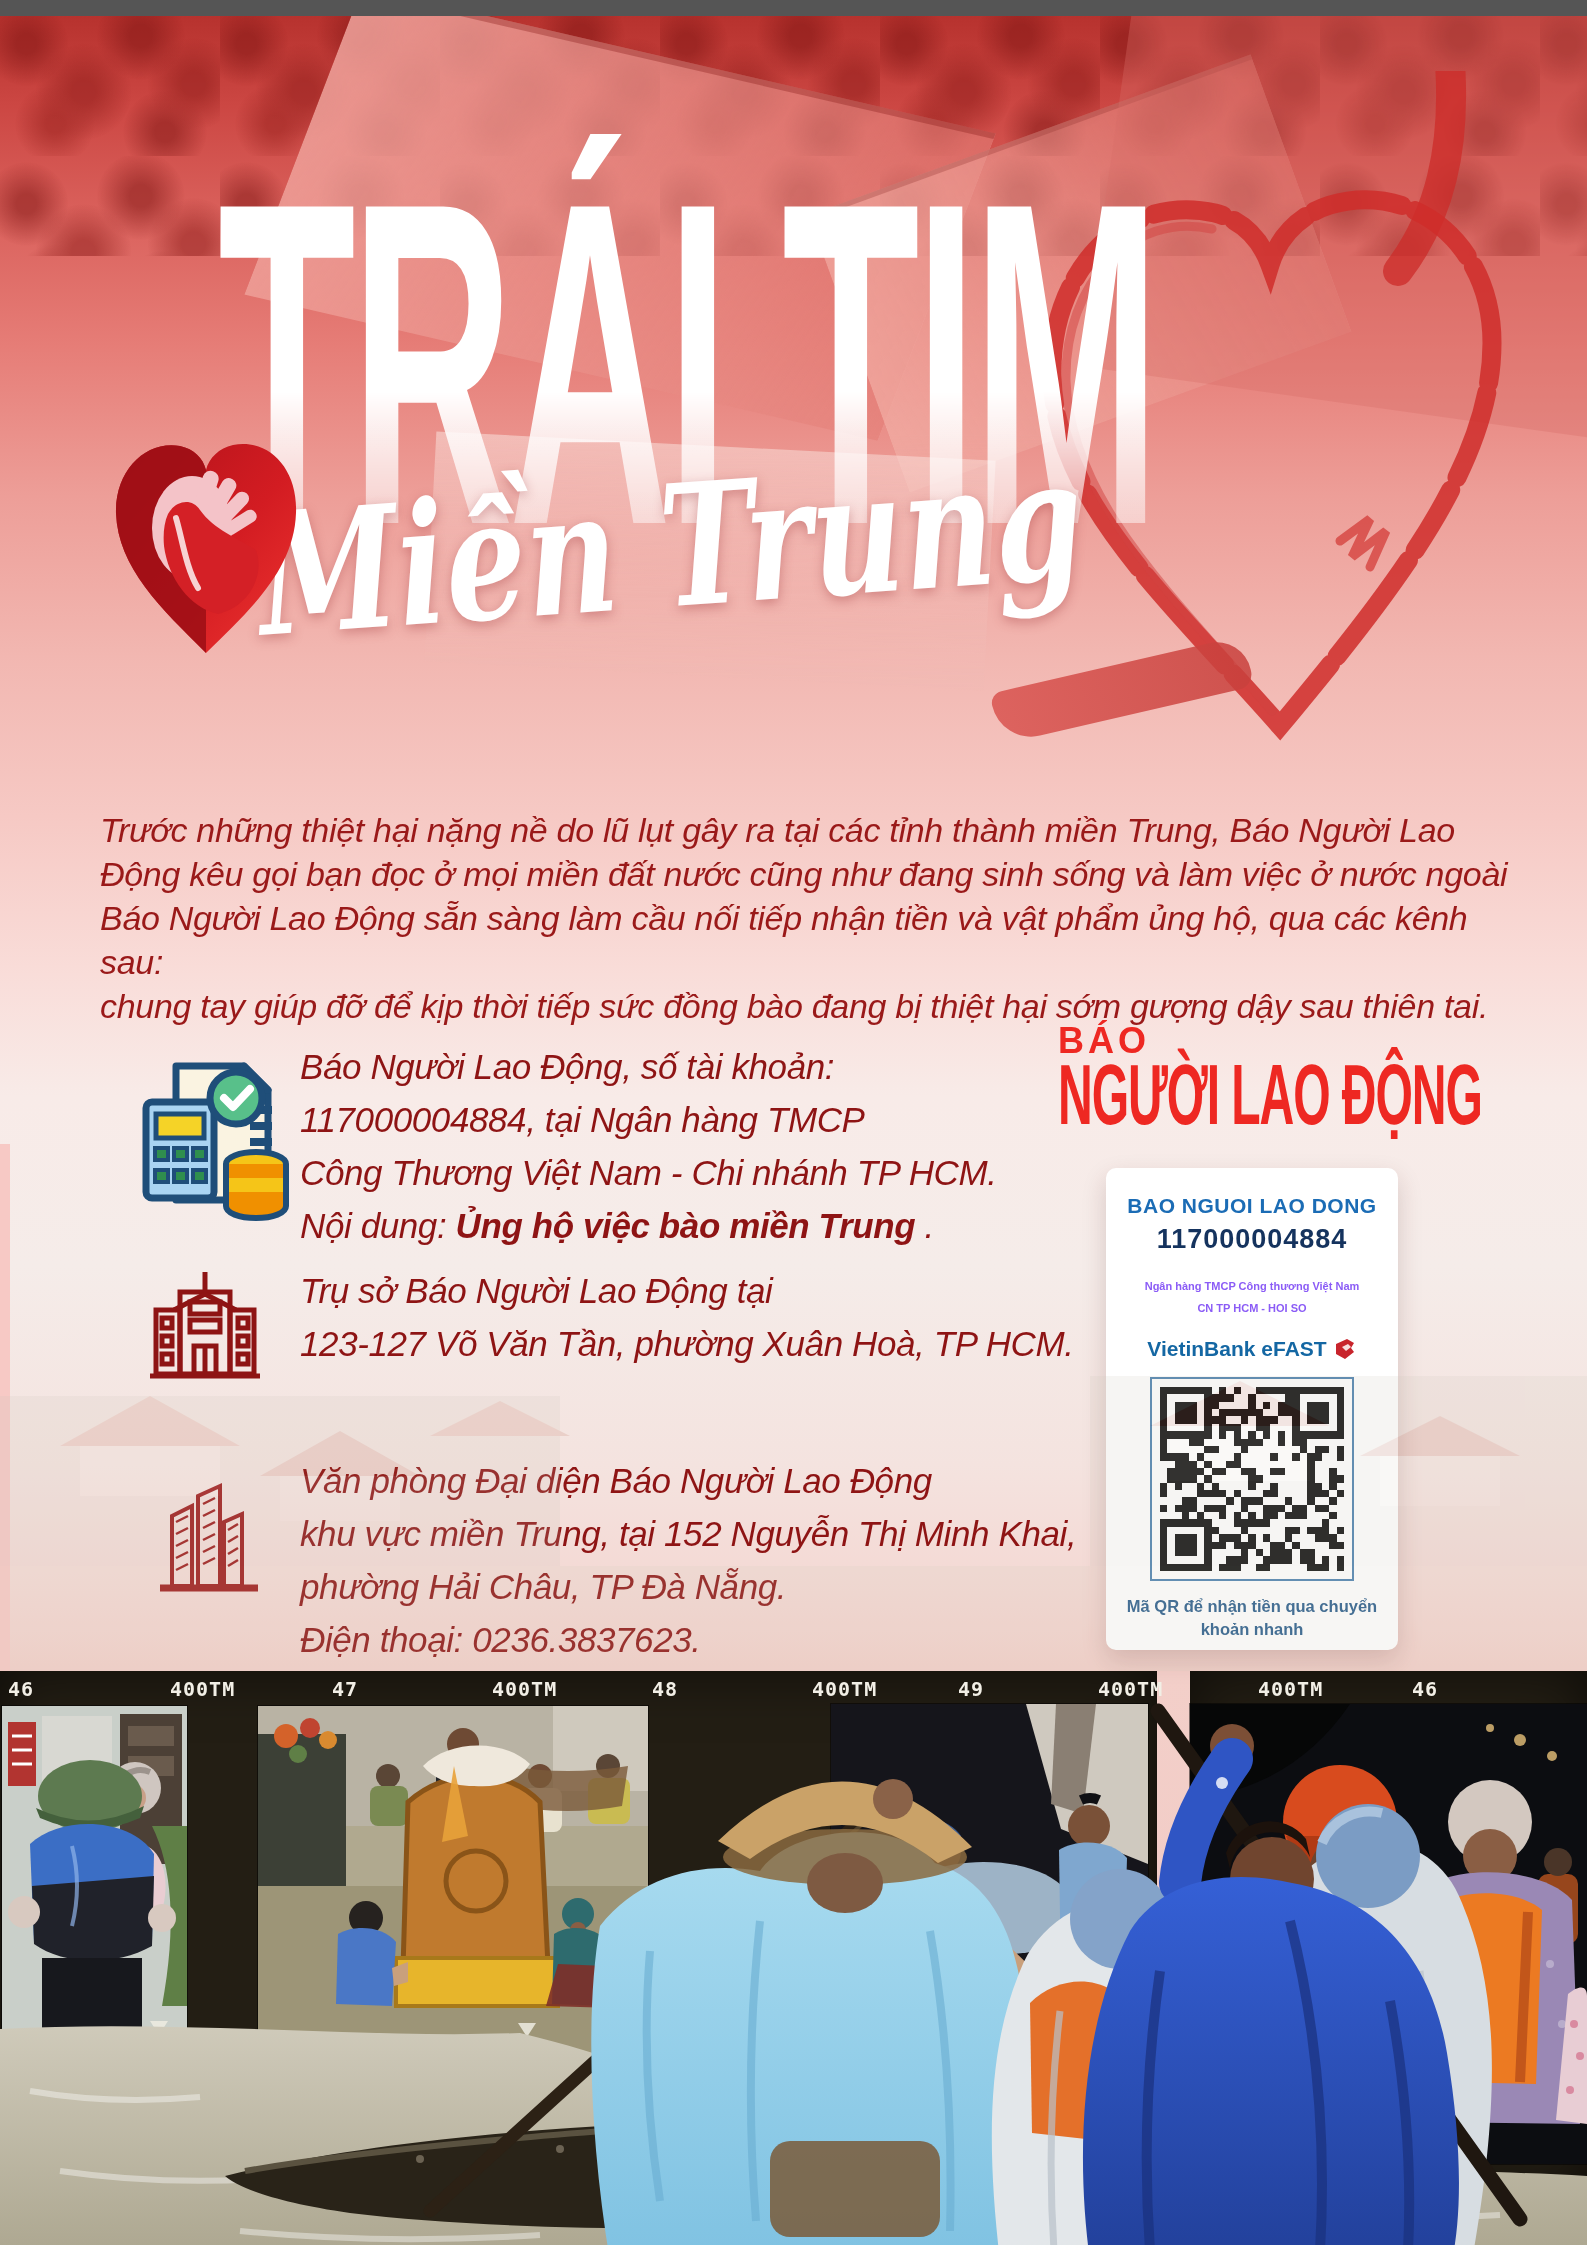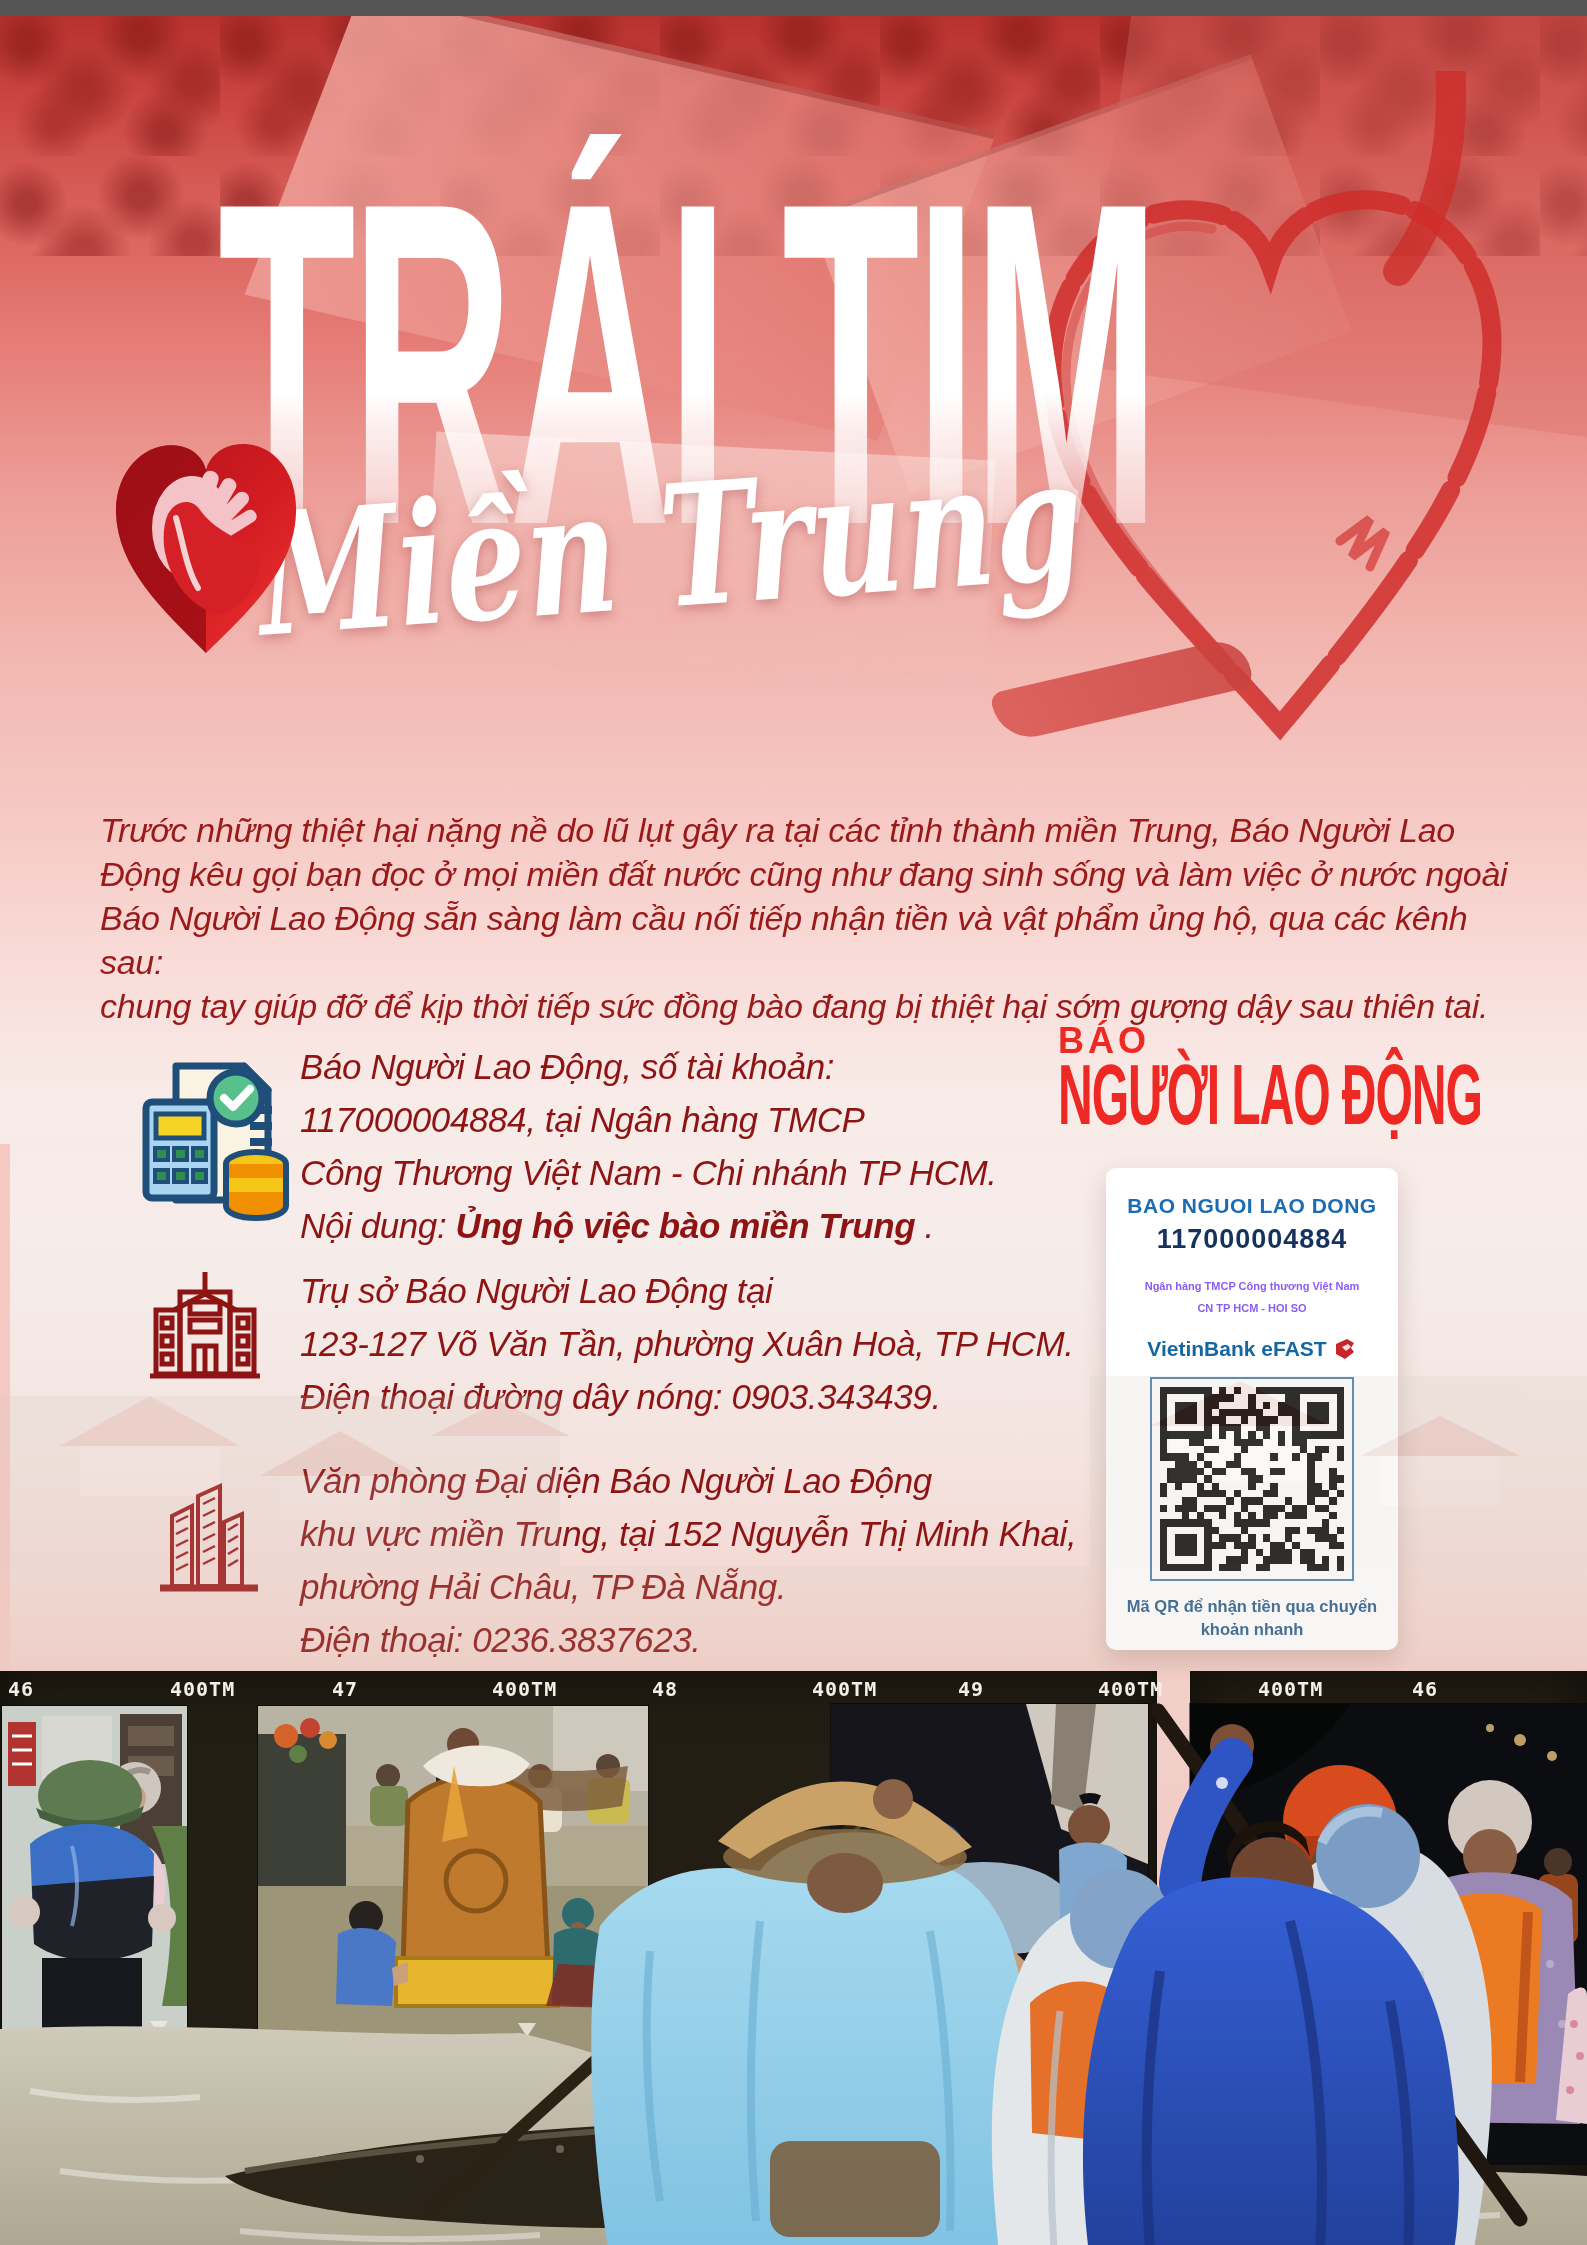--- a/index.html
+++ b/index.html
@@ -199,21 +199,20 @@
         <rect x="12" y="90" width="10" height="10"></rect>
       <rect x="88" y="54" width="10" height="10"></rect>
         <rect x="88" y="72" width="10" height="10"></rect>
         <rect x="88" y="90" width="10" height="10"></rect>
       <line x1="0" y1="112" x2="110" y2="112"></line>
     </g>
   </svg>
   <div class="channel-text ch2">
     <div>Trụ sở Báo Người Lao Động tại</div>
     <div>123-127 Võ Văn Tần, phường Xuân Hoà, TP HCM.</div>
-    <div>Điện thoại đường dây nóng: 0903.343439.</div>
   </div>
 
   <svg class="icon3" viewBox="0 0 102 110">
     <g fill="none" stroke="#9e1a1a" stroke-width="4">
       <polygon points="14,104 14,34 34,24 34,104"></polygon>
       <polygon points="40,104 40,14 62,4 62,104"></polygon>
       <polygon points="66,104 66,40 84,32 84,104"></polygon>
       <g stroke-width="2.5">
         <line x1="18" y1="40" x2="30" y2="34"></line>
           <line x1="18" y1="52" x2="30" y2="46"></line>

